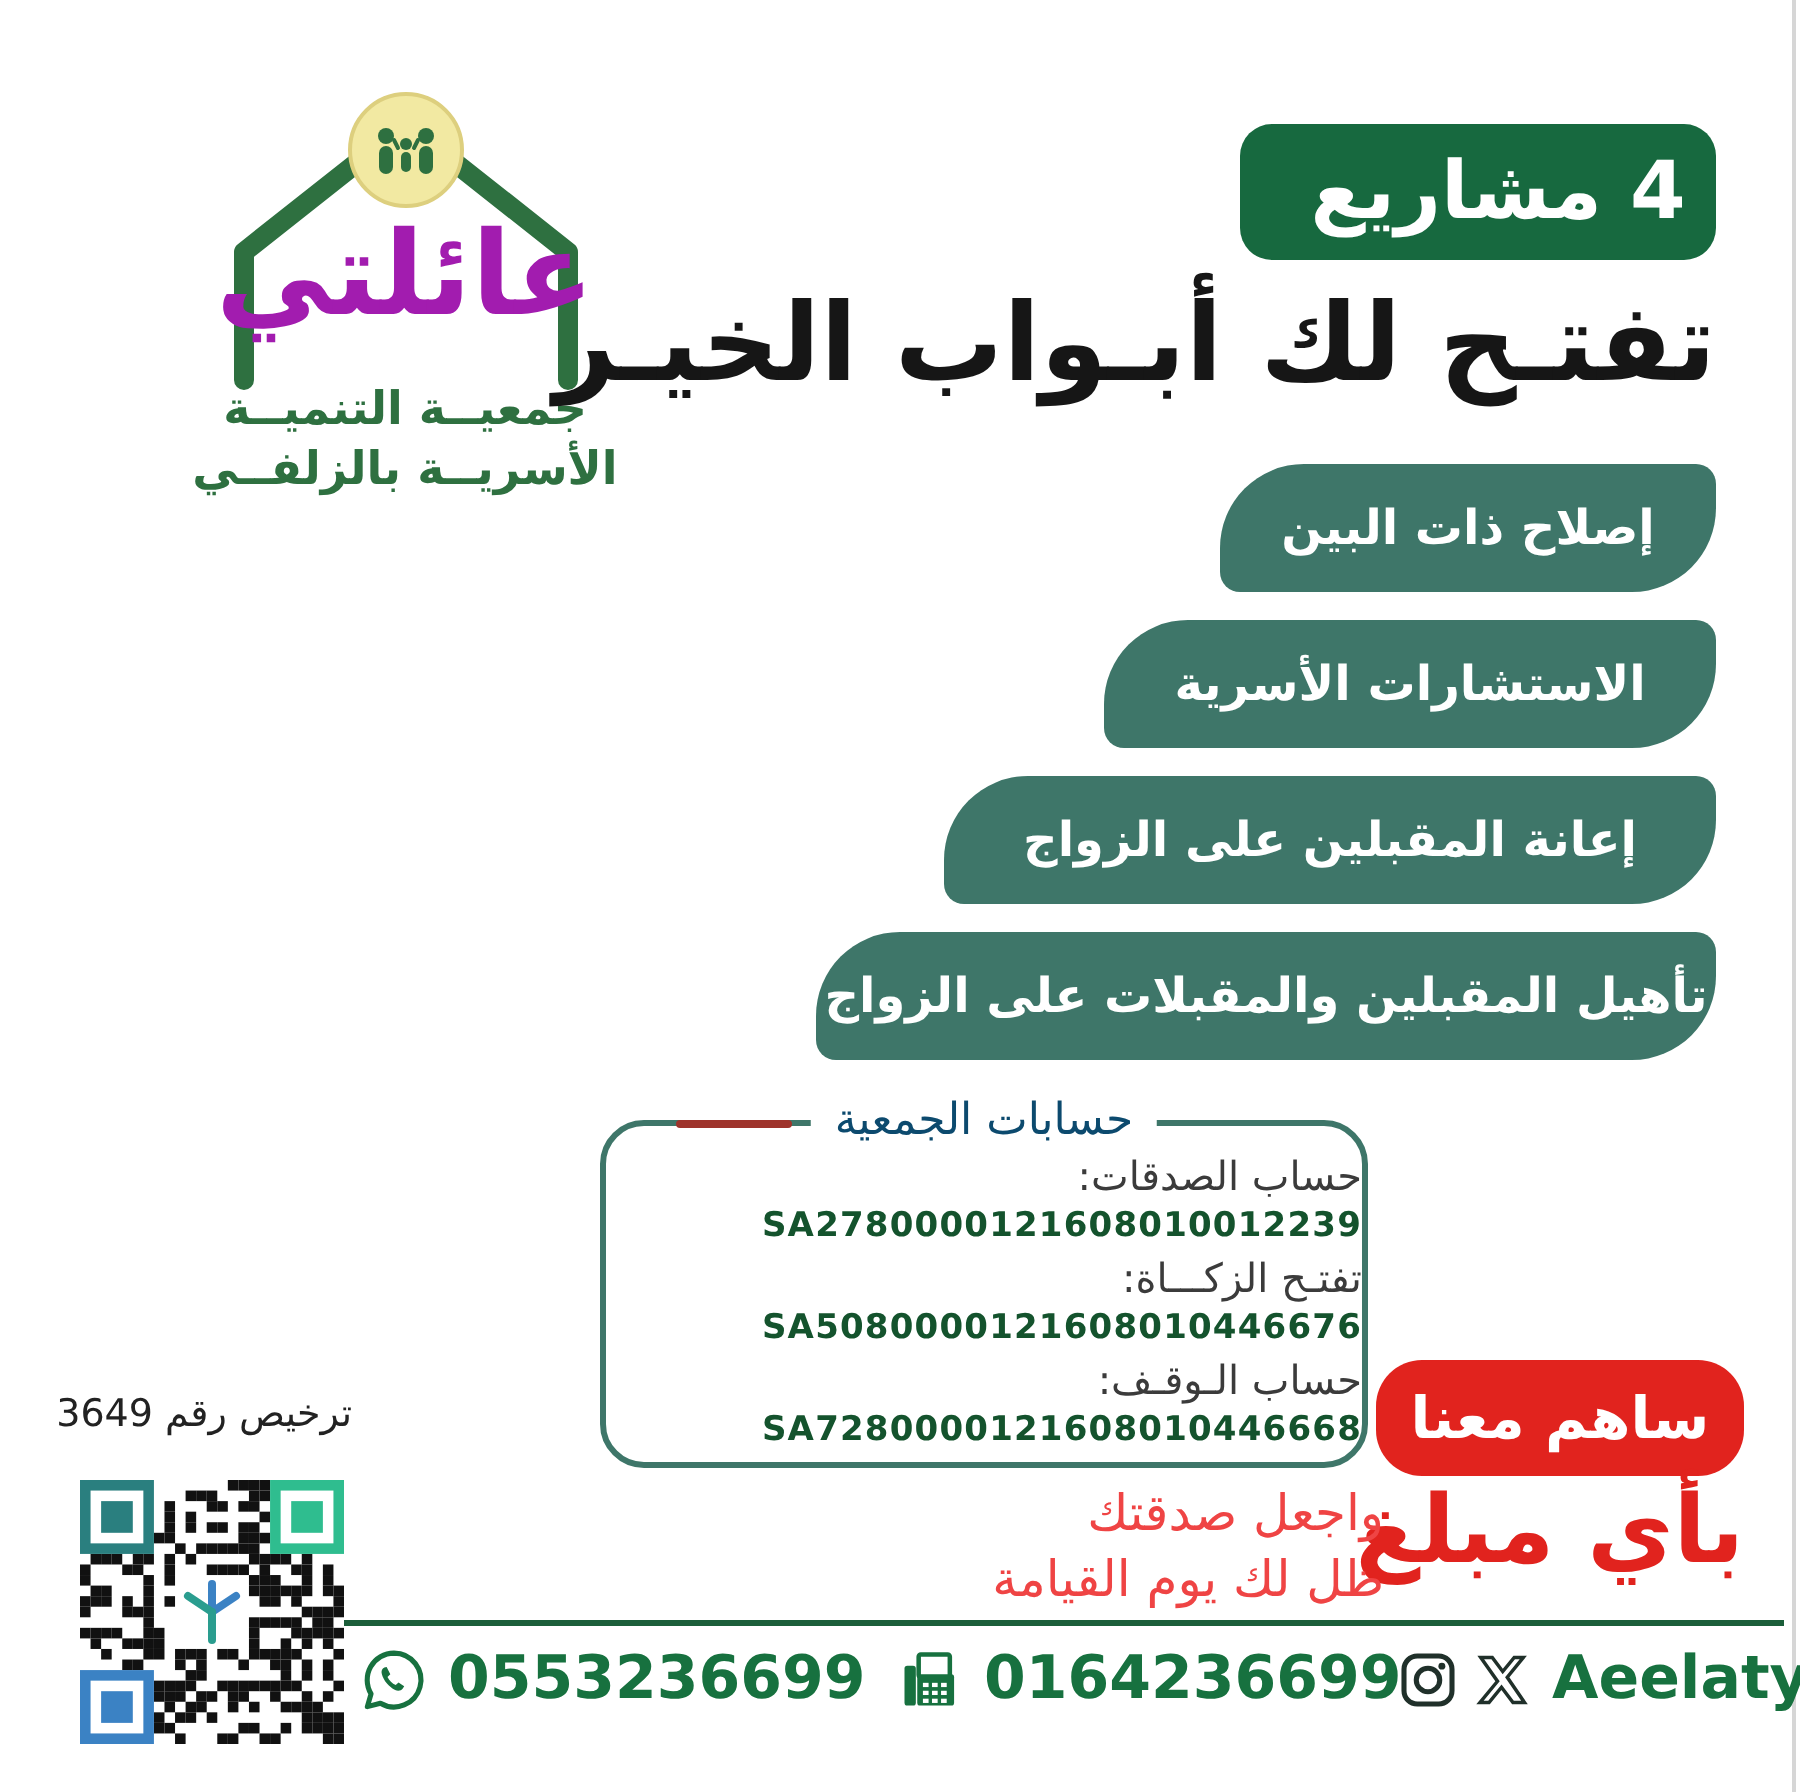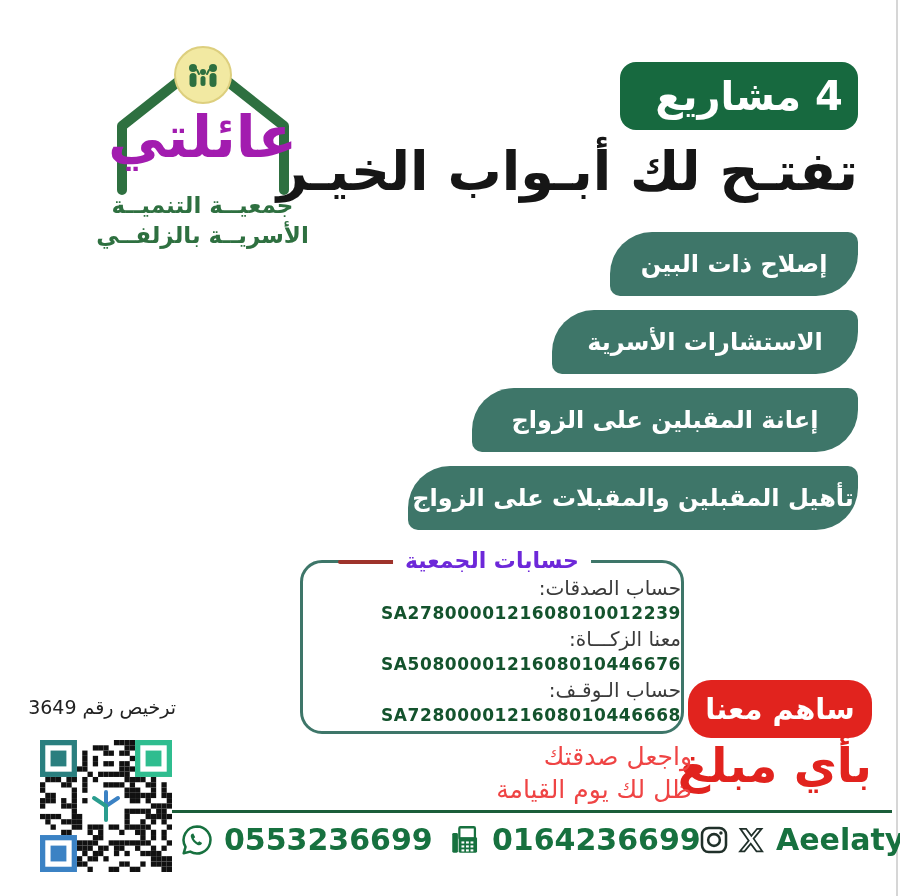--- a/index.html
+++ b/index.html
@@ -32,21 +32,21 @@
         display:flex;align-items:center;justify-content:center;}
   .pill.p0{top:232px;width:248px;}
   .pill.p1{top:310px;width:306px;}
   .pill.p2{top:388px;width:386px;}
   .pill.p3{top:466px;width:450px;}
 
   
   .accounts{position:absolute;left:300px;top:560px;width:378px;height:168px;
             border:3px solid #3e7669;border-radius:22px;background:#ffffff;}
   .accounts-title{position:absolute;top:-15px;left:50%;transform:translateX(-50%);background:#ffffff;
-                  padding:0 12px;color:#6d28d9;font-weight:bold;font-size:22px;white-space:nowrap;direction:rtl;}
+                  padding:0 12px;color:#0c4a6e;font-weight:normal;font-size:22px;white-space:nowrap;direction:rtl;}
   .accounts-dash{position:absolute;top:-3px;right:calc(50% + 96px);width:58px;height:4px;
                  background:#9e332b;border-radius:2px;}
   .accounts-body{padding-top:13px;display:flex;flex-direction:column;align-items:flex-end;}
   .acc-label{font-size:20px;color:#3b3b3b;direction:rtl;line-height:24px;}
   .acc-iban{font-size:17px;font-weight:bold;color:#14532d;letter-spacing:0.6px;
             direction:ltr;line-height:27px;}
 
   
   .cta-badge{position:absolute;right:28px;top:680px;width:184px;height:58px;background:#e1231e;
              border-radius:23px;color:#ffffff;font-size:29px;font-weight:bold;direction:rtl;
@@ -102,21 +102,21 @@
   <div class="pill p0">إصلاح ذات البين</div>
   <div class="pill p3">تأهيل المقبلين والمقبلات على الزواج</div>
   <div class="pill p2">إعانة المقبلين على الزواج</div>
 
   <div class="accounts">
     <div class="accounts-dash"></div>
     <div class="accounts-title">حسابات الجمعية</div>
     <div class="accounts-body">
       <div class="acc-label">حساب الصدقات:</div>
       <div class="acc-iban">SA2780000121608010012239</div>
-      <div class="acc-label">معنا الزكـــاة:</div>
+      <div class="acc-label">تفتـح الزكـــاة:</div>
       <div class="acc-iban">SA5080000121608010446676</div>
       <div class="acc-label">حساب الـوقـف:</div>
       <div class="acc-iban">SA7280000121608010446668</div>
     </div>
   </div>
 
   <div class="cta-badge">ساهم معنا</div>
   <div class="cta-amount">بأي مبلغ</div>
   <div class="cta-lines">
     <div>واجعل صدقتك</div>

